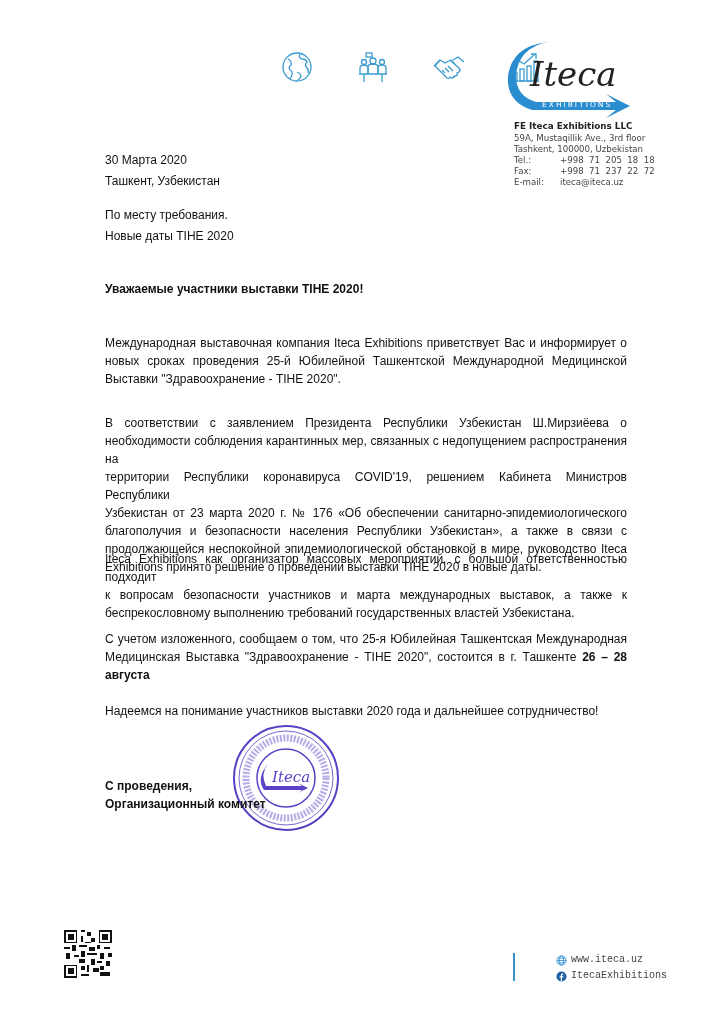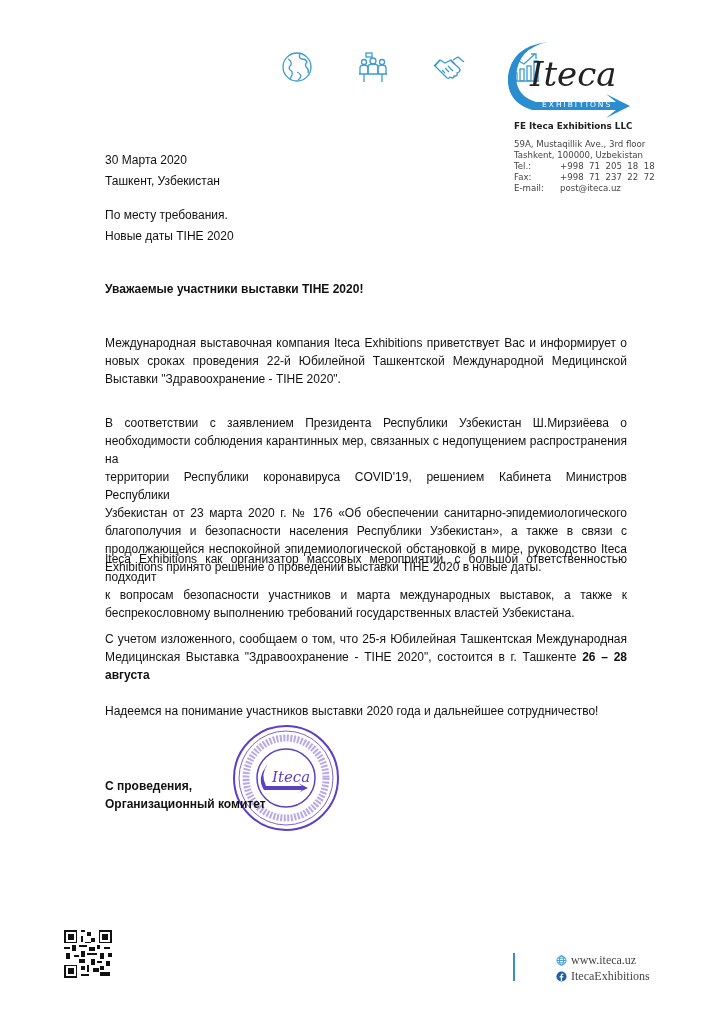--- a/index.html
+++ b/index.html
@@ -4,32 +4,32 @@
 <style>
   html, body { margin: 0; padding: 0; background: #ffffff; }
   body { width: 723px; height: 1024px; position: relative; overflow: hidden;
          font-family: "Liberation Sans", sans-serif; color: #111; }
   .abs { position: absolute; }
   .icons-row { left: 280px; top: 50px; display: flex; gap: 42px; }
   .icons-row svg { width: 34px; height: 34px; display: block; }
   .logo { left: 508px; top: 38px; width: 140px; height: 80px; }
   .company { left: 514px; top: 121px; font-family: "DejaVu Sans", sans-serif;
              font-size: 8.6px; line-height: 11px; color: #444; }
-  .company .name { font-weight: bold; color: #222; font-size: 8.8px; margin-bottom: 7px; }
+  .company .name { font-weight: bold; color: #222; font-size: 8.8px; margin-bottom: 1px; }
   .company .row { display: flex; }
   .company .row .k { width: 46px; }
   .text { left: 105px; width: 522px; font-size: 12px; line-height: 18px; }
   .line { display: block; }
   .jline { display: block; text-align: justify; text-align-last: justify; }
   b { font-weight: bold; }
   .stamp { left: 232px; top: 724px; width: 108px; height: 108px; }
   .sign { left: 105px; top: 777px; font-size: 12px; line-height: 18px; font-weight: bold; z-index: 2; }
   .qr { left: 64px; top: 930px; width: 48px; height: 48px; }
   .vbar { left: 513px; top: 953px; width: 2px; height: 28px; background: #3a8fc7; }
-  .foot { left: 556px; top: 952px; font-family: Liberation Serif, serif; font-size: 12px; line-height: 16px; color: #444; }
+  .foot { left: 556px; top: 952px; font-family: Liberation Mono, monospace; font-size: 10px; line-height: 16px; color: #444; }
   .foot .r { display: flex; align-items: center; gap: 4px; }
   .foot svg { width: 11px; height: 11px; }
 </style>
 </head>
 <body>
 
 <div class="abs icons-row">
   <svg viewBox="0 0 34 34" fill="none" stroke="#3a9bd0" stroke-width="1.3">
     <circle cx="17" cy="17" r="14"></circle>
     <path d="M8 9 q4 2 3 6 q-3 2 -1 5 q3 1 2 5 l-2 4"></path>
@@ -75,39 +75,39 @@
   <div class="row">
     <span class="k">Tel.:</span>
     <span style="white-space:pre">+998  71  205  18  18</span>
   </div>
   <div class="row">
     <span class="k">Fax:</span>
     <span style="white-space:pre">+998  71  237  22  72</span>
   </div>
   <div class="row">
     <span class="k">E-mail:</span>
-    <span>post@iteca.uz</span>
+    <span>iteca@iteca.uz</span>
   </div>
 </div>
 
 <div class="abs text" style="top:151px;">
   <span class="line">30 Марта 2020</span>
   <span class="line" style="margin-top:3px">Ташкент, Узбекистан</span>
 </div>
 
 <div class="abs text" style="top:206px;">
   <span class="line">По месту требования.</span>
   <span class="line" style="margin-top:3px">Новые даты TIHE 2020</span>
 </div>
 
 <div class="abs text" style="top:280px; font-weight:bold;">Уважаемые участники выставки TIHE 2020!</div>
 
 <div class="abs text" style="top:334px;">
   <span class="jline">Международная выставочная компания Iteca Exhibitions приветствует Вас и информирует о</span>
-  <span class="jline">новых сроках проведения 22-й Юбилейной Ташкентской Международной Медицинской</span>
+  <span class="jline">новых сроках проведения 25-й Юбилейной Ташкентской Международной Медицинской</span>
   <span class="line" style="font-weight:normal"><span>Выставки "Здравоохранение - TIHE 2020".</span></span>
 </div>
 
 <div class="abs text" style="top:414px;">
   <span class="jline">В соответствии с заявлением Президента Республики Узбекистан Ш.Мирзиёева о</span>
   <span class="jline">необходимости соблюдения карантинных мер, связанных с недопущением распространения на</span>
   <span class="jline">территории Республики коронавируса COVID'19, решением Кабинета Министров Республики</span>
   <span class="jline">Узбекистан от 23 марта 2020 г. № 176 «Об обеспечении санитарно-эпидемиологического</span>
   <span class="jline">благополучия и безопасности населения Республики Узбекистан», а также в связи с</span>
   <span class="jline">продолжающейся неспокойной эпидемиологической обстановкой в мире, руководство Iteca</span>

